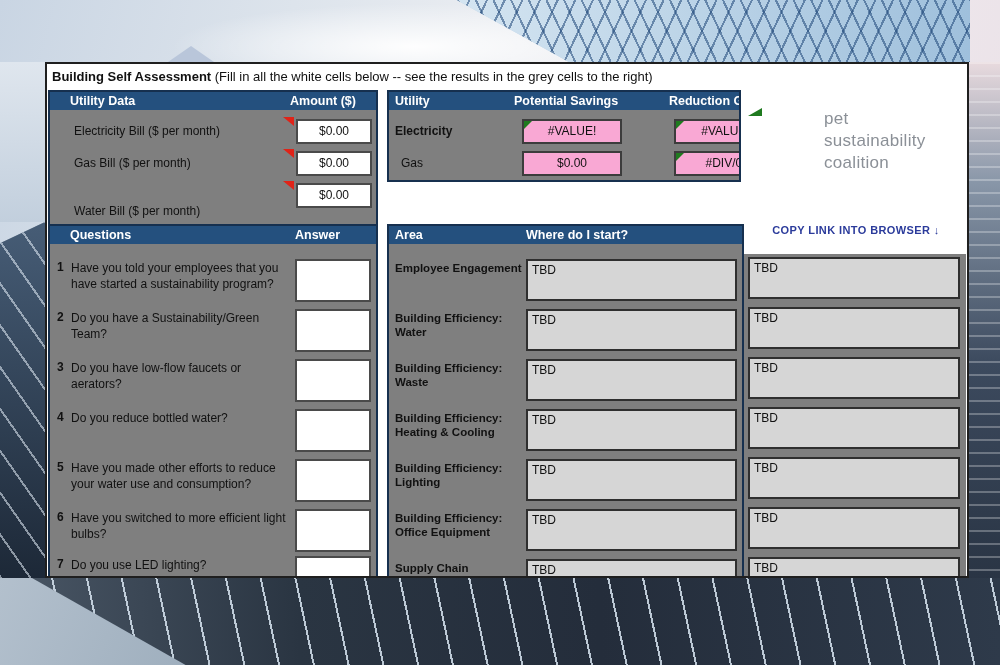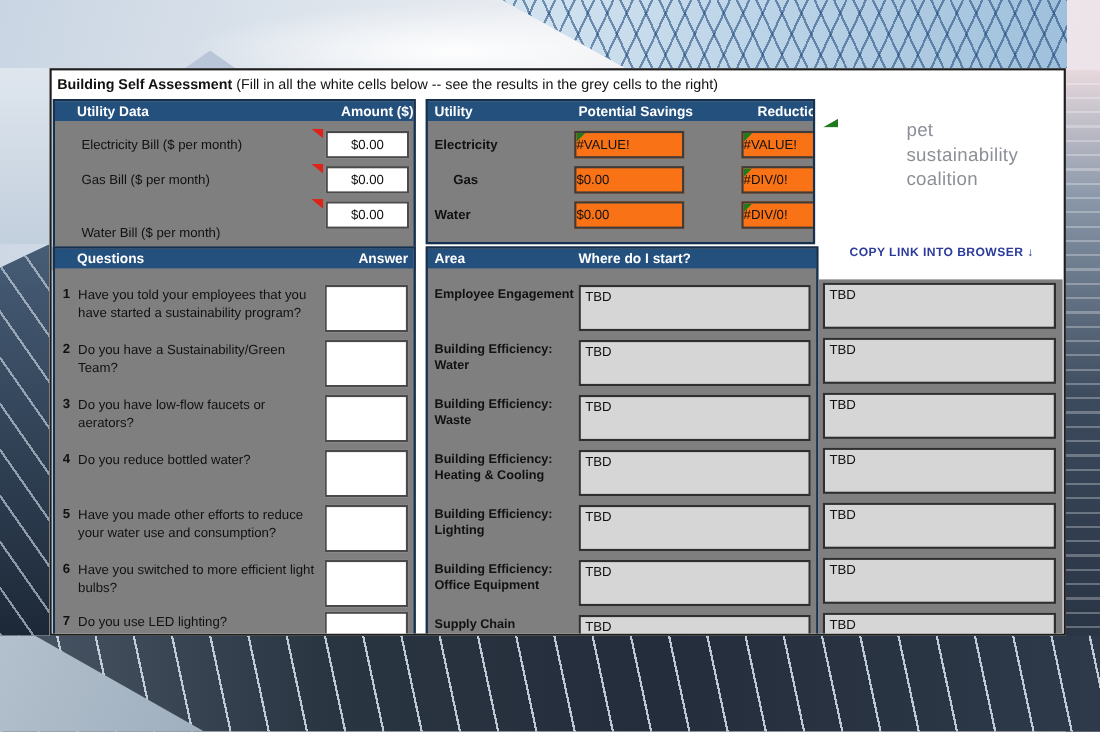--- a/index.html
+++ b/index.html
@@ -42,27 +42,27 @@
   .panel { position:absolute; left:45px; top:62px; width:924px; height:516px;
     background:#fff; border:2px solid #1f1f1f; overflow:hidden; z-index:10;
     font-size:12px; color:#111; }
   .title-bar { position:absolute; left:0; top:0; width:100%; height:26px;
     line-height:25px; padding-left:5px; font-size:13px; white-space:nowrap; }
   .title-bar b { font-weight:bold; }
 
   .tbl { position:absolute; background:#7f7f7f; border:2px solid #16304f; overflow:hidden; }
   .tbl-head { position:absolute; left:0; top:0; right:0; height:18px; background:#24507E;
     color:#fff; font-weight:bold; font-size:12.5px; line-height:18px; }
-  .hcell { position:absolute; top:0; height:18px; text-align:right; }
+  .hcell { position:absolute; top:0; height:18px; text-align:left; }
 
   .rowlabel { position:absolute; font-size:12px; line-height:14px; }
   .cell-input { position:absolute; width:76px; height:25px; background:#fff;
     border:2px solid #4a4a4a; text-align:center; line-height:21px; font-size:12px; }
-  .cell-result { position:absolute; height:25px; background:#f97316;
-    border:2px solid #3c3c3c; line-height:21px; font-size:12px; }
+  .cell-result { position:absolute; height:25px; background:#f9a8d4;
+    border:2px solid #3c3c3c; text-align:center; line-height:21px; font-size:12px; }
   .flag-red { position:absolute; width:11px; height:9px; background:#E02318;
     clip-path:polygon(0 0,100% 0,100% 100%); }
   .flag-green { position:absolute; left:0; top:0; width:8px; height:8px; background:#1F7A1F;
     clip-path:polygon(0 0,100% 0,0 100%); }
   .stray-green { position:absolute; width:14px; height:8px; background:#1F7A1F;
     clip-path:polygon(0 100%,100% 0,100% 100%); }
 
   
   .q-row { position:absolute; left:0; width:326px; height:48px; }
   .q-num { position:absolute; left:7px; top:1px; font-weight:bold; font-size:12px; }
@@ -130,31 +130,31 @@
 
     <div class="rowlabel" style="left:24px; top:64px;">Gas Bill ($ per month)</div>
     <div class="flag-red" style="left:233px; top:57px;"></div>
     <div class="cell-input" style="left:246px; top:59px;">$0.00</div>
 
     <div class="rowlabel" style="left:24px; top:112px;">Water Bill ($ per month)</div>
     <div class="flag-red" style="left:233px; top:89px;"></div>
     <div class="cell-input" style="left:246px; top:91px;">$0.00</div>
   </div>
 
-  <div class="tbl" style="left:340px; top:26px; width:354px; height:132px;">
+  <div class="tbl" style="left:340px; top:26px; width:354px; height:92px;">
     <div class="tbl-head">
       <div class="hcell" style="left:6px; text-align:left;">Utility</div>
       <div class="hcell" style="left:125px; width:116px;">Potential Savings</div>
       <div class="hcell" style="left:280px; width:112px;">Reduction Goal</div>
     </div>
     <div class="rowlabel" style="left:6px; top:32px; font-weight:bold;">Electricity</div>
     <div class="cell-result" style="left:133px; top:27px; width:100px;"><div class="flag-green"></div><span>#VALUE!</span></div>
     <div class="cell-result" style="left:285px; top:27px; width:103px;"><div class="flag-green"></div><span>#VALUE!</span></div>
 
-    <div class="rowlabel" style="left:23px; top:64px; font-weight:bold;">Gas</div>
+    <div class="rowlabel" style="left:12px; top:64px; font-weight:normal;">Gas</div>
     <div class="cell-result" style="left:133px; top:59px; width:100px;"><span>$0.00</span></div>
     <div class="cell-result" style="left:285px; top:59px; width:103px;"><div class="flag-green"></div><span>#DIV/0!</span></div>
 
     <div class="rowlabel" style="left:6px; top:96px; font-weight:bold;">Water</div>
     <div class="cell-result" style="left:133px; top:91px; width:100px;"><span>$0.00</span></div>
     <div class="cell-result" style="left:285px; top:91px; width:103px;"><div class="flag-green"></div><span>#DIV/0!</span></div>
   </div>
 
   <div class="stray-green" style="left:701px; top:44px;"></div>
 

